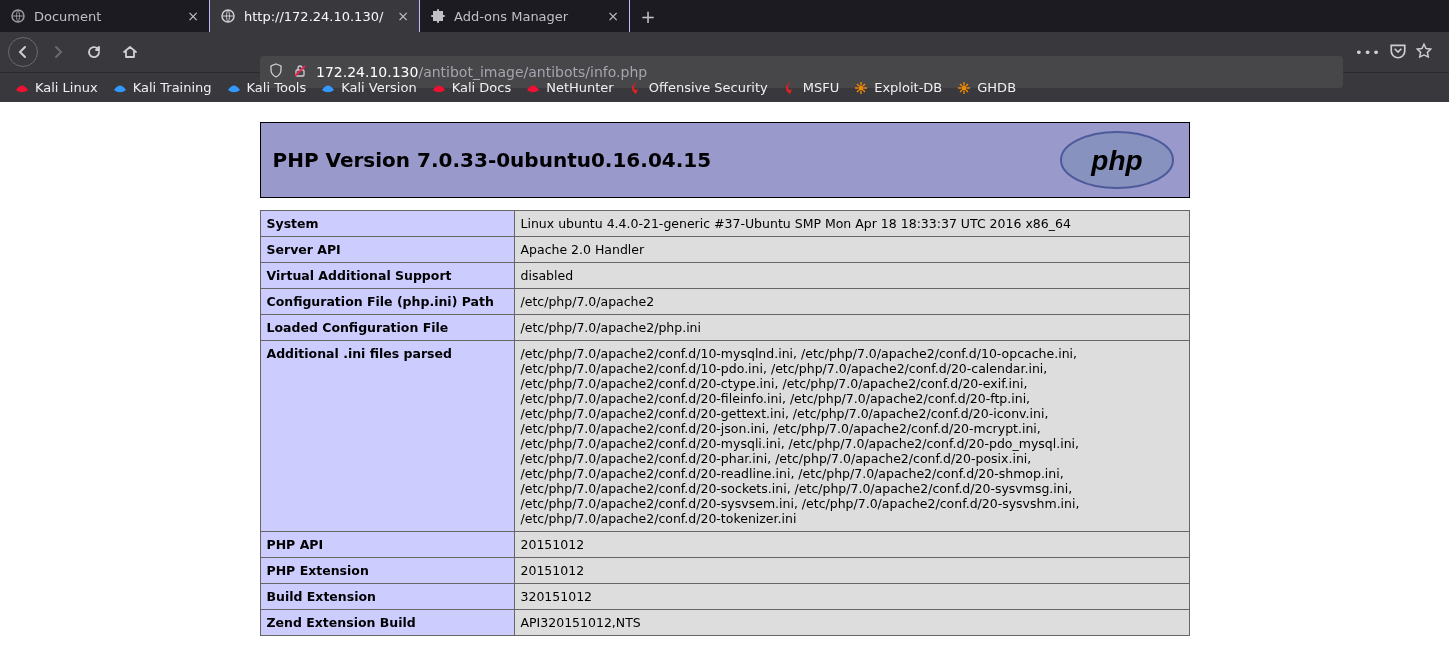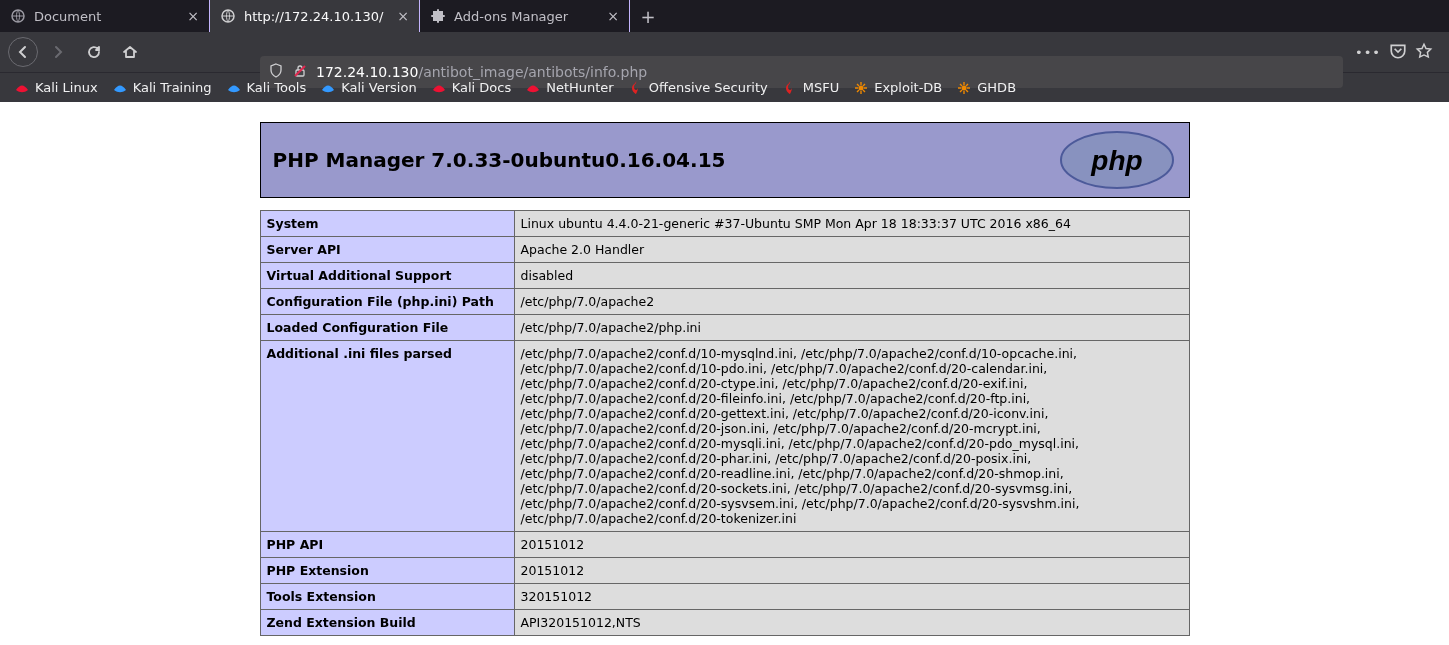--- a/index.html
+++ b/index.html
@@ -353,21 +353,21 @@
           <path d="M8 2v3M8 11v3M2 8h3M11 8h3M4 4l2 2M10 10l2 2M12 4l-2 2M6 10l-2 2" stroke="#e80" stroke-width="1.4"></path>
         </svg>
       </span>
       <span>GHDB</span>
     </div>
   </div>
 
 <div class="content">
   <div class="phpinfo">
     <div class="php-header">
-      <h1>PHP Manager 7.0.33-0ubuntu0.16.04.15</h1>
+      <h1>PHP Version 7.0.33-0ubuntu0.16.04.15</h1>
       <div class="php-logo">
         <svg viewBox="0 0 120 60">
           <ellipse cx="60" cy="30" rx="56" ry="28" fill="#8892BF" stroke="#4C5A9A" stroke-width="2"></ellipse>
           <text x="60" y="40" text-anchor="middle" font-family="Arial Black,Arial" font-weight="900" font-size="28" fill="#000" font-style="italic">php</text>
         </svg>
       </div>
     </div>
     <table class="info-table">
       <tbody id="php-rows">
           <tr>
@@ -396,21 +396,21 @@
           </tr>
           <tr>
             <td class="k">PHP API</td>
             <td class="v">20151012</td>
           </tr>
           <tr>
             <td class="k">PHP Extension</td>
             <td class="v">20151012</td>
           </tr>
           <tr>
-            <td class="k">Tools Extension</td>
+            <td class="k">Build Extension</td>
             <td class="v">320151012</td>
           </tr>
           <tr>
             <td class="k">Zend Extension Build</td>
             <td class="v">API320151012,NTS</td>
           </tr>
         </tbody>
     </table>
   </div>
 </div>

